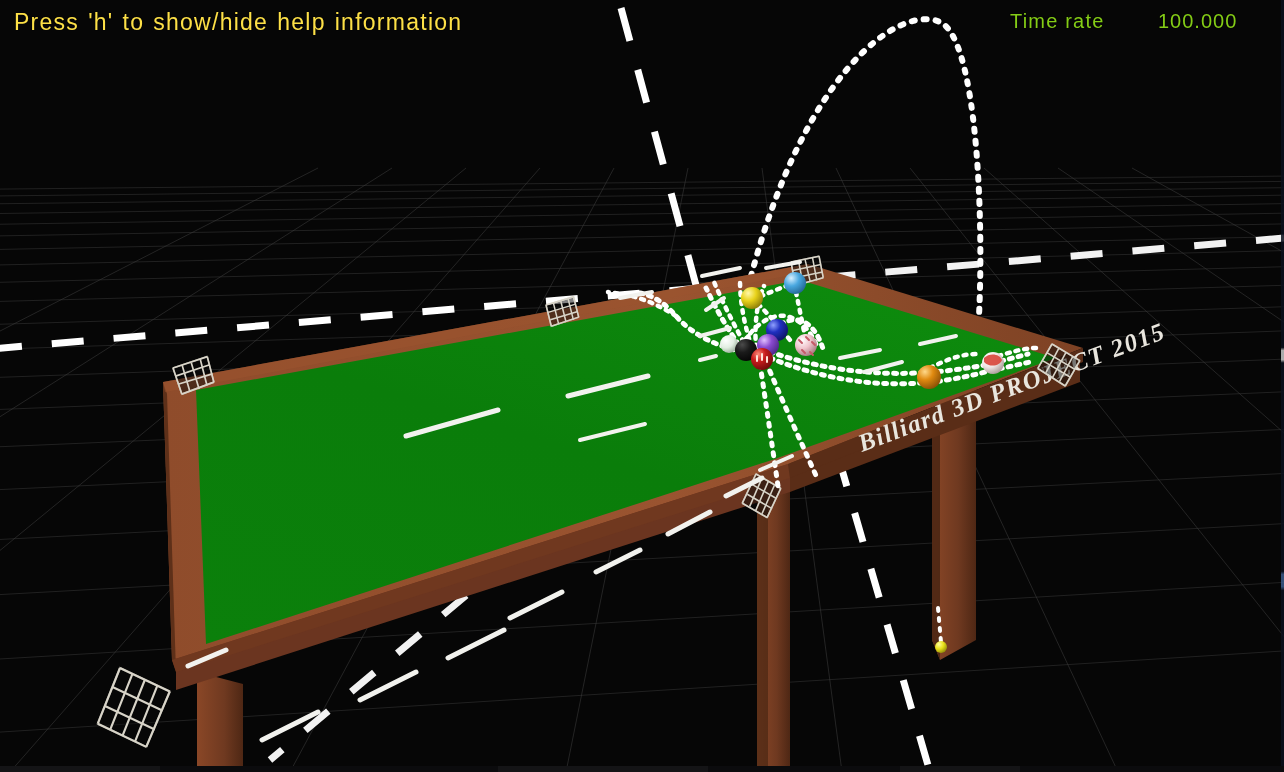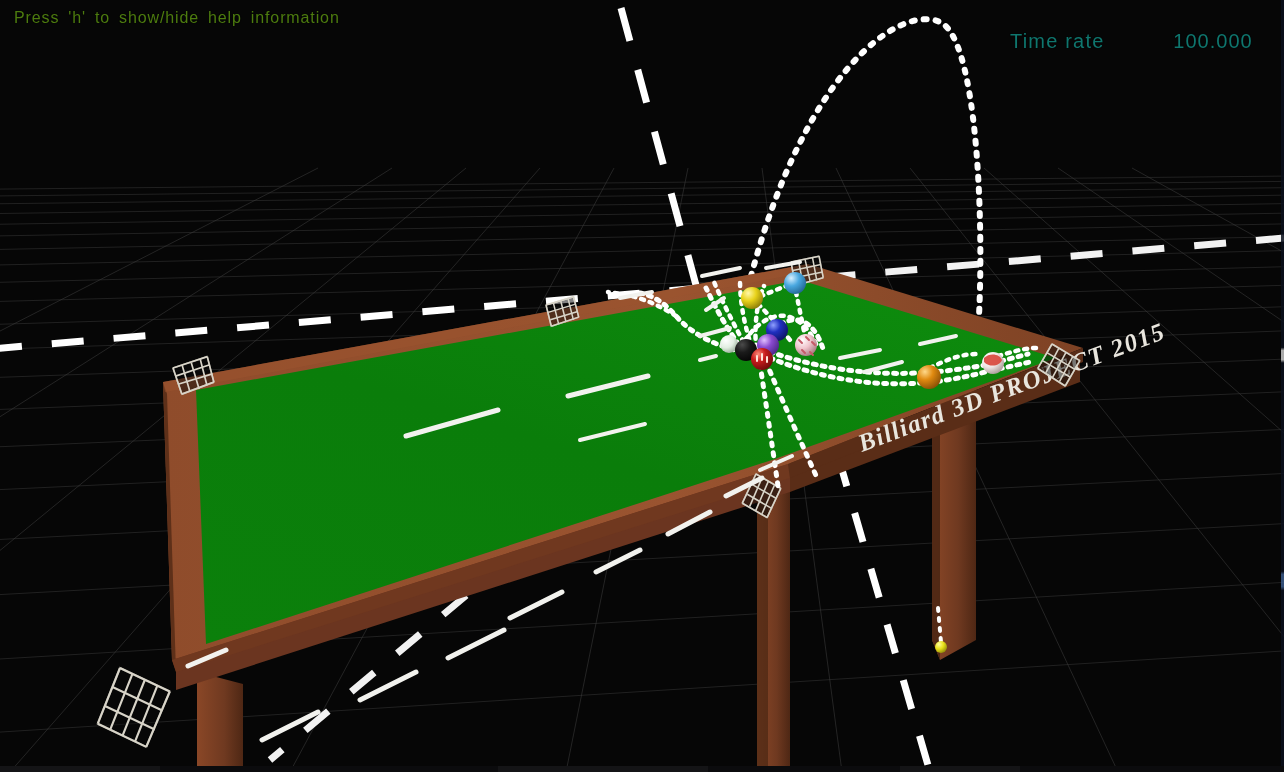--- a/index.html
+++ b/index.html
@@ -38,48 +38,47 @@
     font-family: "Liberation Sans", sans-serif;
     font-weight: 300;
     letter-spacing: 0.055em;
     white-space: nowrap;
     text-shadow: 0 0 1px rgba(0,0,0,0.9);
     -webkit-font-smoothing: antialiased;
   }
   #hud-help {
     left: 14px;
     top: 9px;
-    font-size: 16px;
-    color: #4d7c0f;
+    font-size: 23px;
+    color: #fde047;
   }
   #hud-help .tok { margin-right: 9px; }
   #hud-help .tok:last-child { margin-right: 0; }
 
   #hud-stats {
     right: 16px;
-    top: 16px;
+    top: 4px;
     font-size: 20px;
-    color: #0f766e;
+    color: #84cc16;
   }
   .stat-row {
     display: flex;
     align-items: baseline;
     height: 34px;
     line-height: 34px;
   }
   .stat-label {
     width: 148px;
     text-align: left;
     letter-spacing: 0.06em;
   }
   .stat-value {
     width: 110px;
-    text-align: center;
+    text-align: left;
     letter-spacing: 0.05em;
-    margin-top: 8px;
   }
 
   
   #edge-right {
     position: absolute;
     right: 0; top: 0;
     width: 3px; height: 772px;
     background: linear-gradient(to bottom,
         #0a0f1c 0%, #0a0f1c 45%,
         #c9c9c9 45.4%, #c9c9c9 46.6%,

